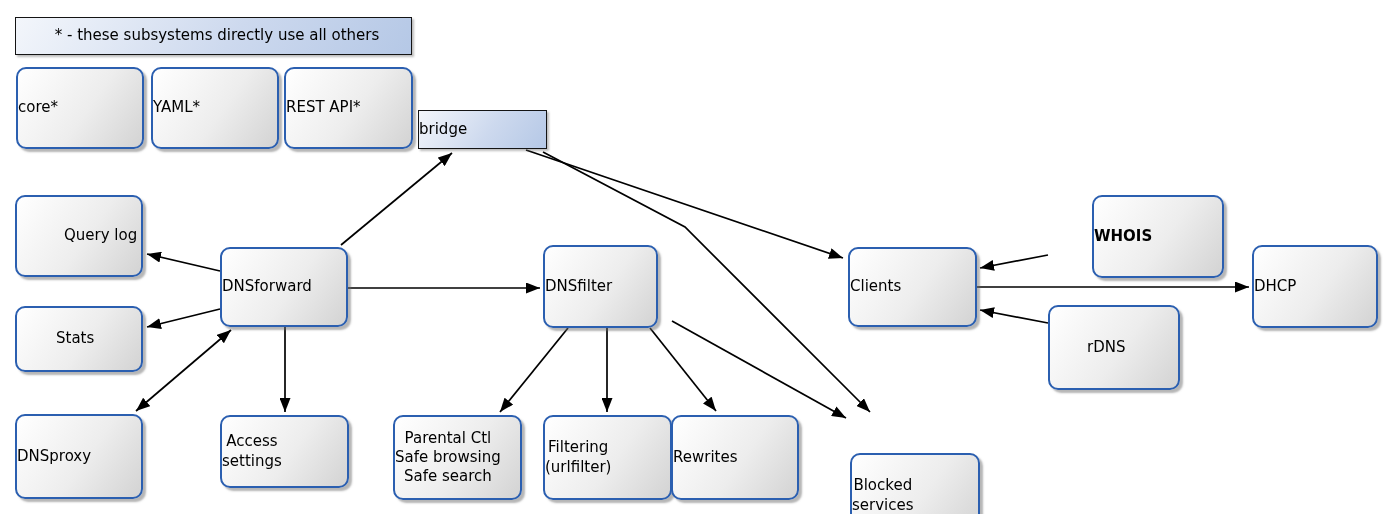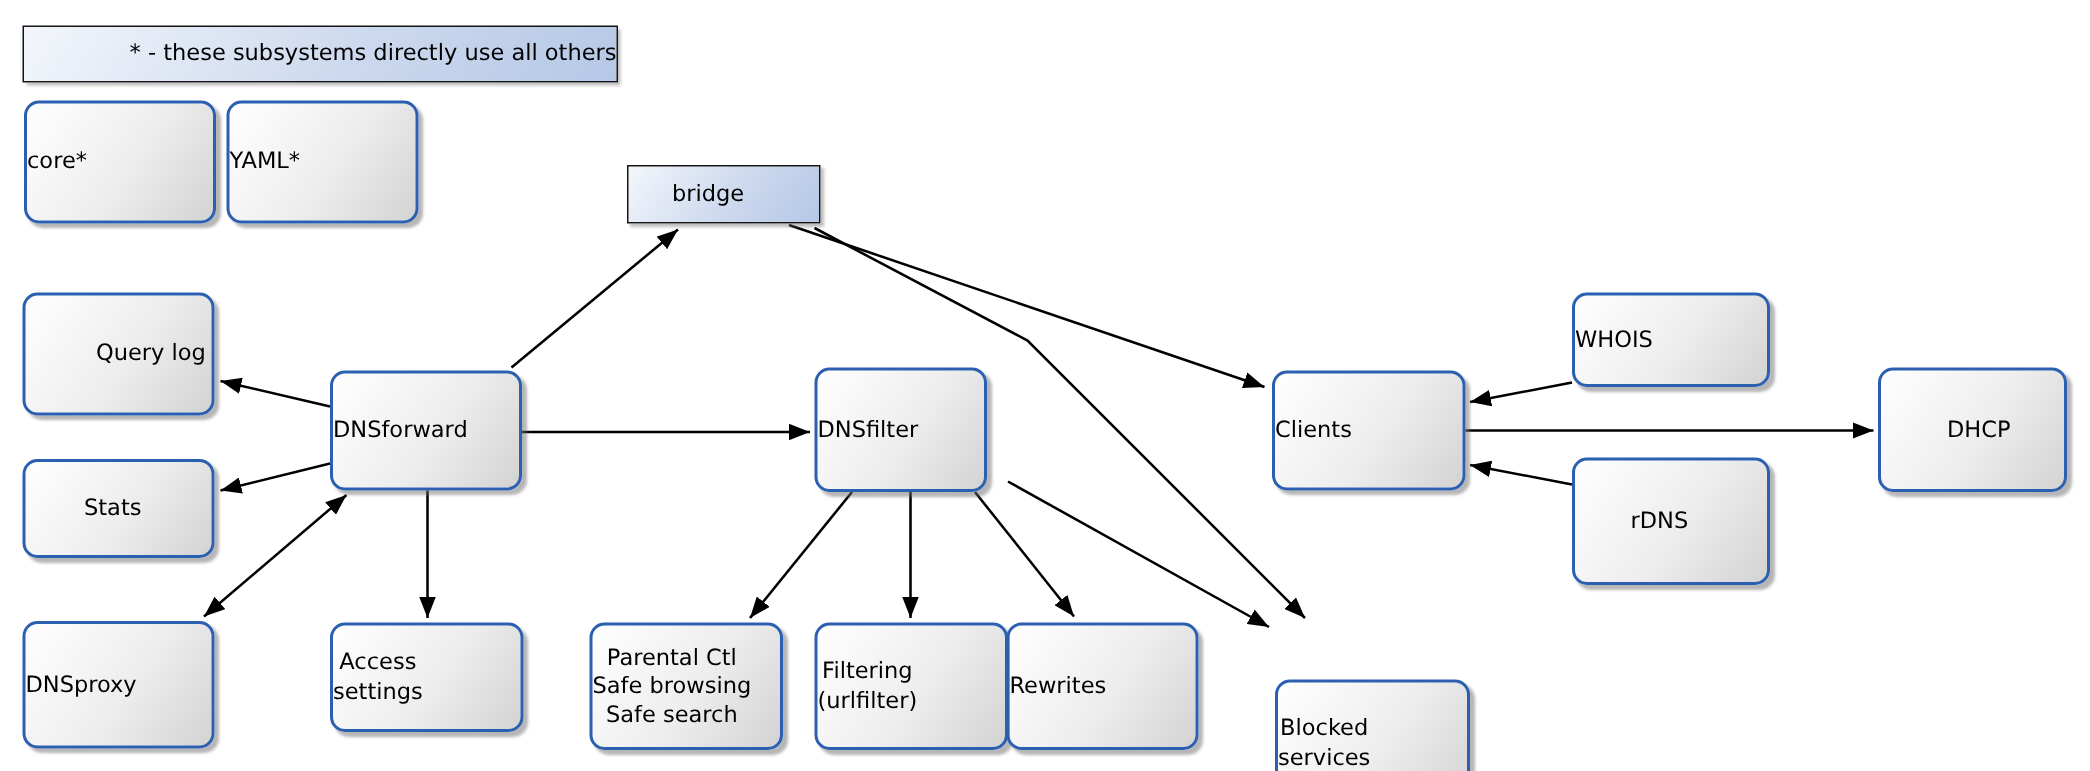--- a/index.html
+++ b/index.html
@@ -14,23 +14,22 @@
     border:2px solid #2b5fb0; border-radius:10px;
     background:linear-gradient(125deg,#ffffff 0%,#ededed 55%,#d3d3d3 100%);
     box-shadow:3px 3px 2px rgba(110,110,110,0.50);
     display:flex; align-items:center; 
     text-align:center; font-size:15px; line-height:1.27; white-space:pre-line;
   }
   .node.plain {
     border:1.6px solid #141414; border-radius:0;
     background:linear-gradient(125deg,#f3f6fb 0%,#cdd9ee 55%,#b5c8e6 100%);
     box-shadow:2px 2px 2px rgba(110,110,110,0.45);
-    padding-left:29px;
   }
-  .node.legend { justify-content:flex-end; text-align:left; padding-left:7px; }
+  .node.legend { justify-content:center; text-align:left; padding-left:7px; }
 </style>
 </head>
 <body>
 
 <div class="canvas">
 
   <svg class="edges-layer" width="1393" height="514" viewBox="0 0 1393 514" xmlns="http://www.w3.org/2000/svg">
     <defs>
       <marker id="ah" markerUnits="userSpaceOnUse" markerWidth="15" markerHeight="11" refX="14" refY="5.5" orient="auto-start-reverse">
         <path d="M0,0 L14,5.5 L0,11 Z" fill="#000"></path>
@@ -55,20 +54,23 @@
 
   <div class="node plain legend" style="left:15px;top:17px;width:397px;height:38px;">
     <span>* - these subsystems directly use all others</span>
   </div>
 
   <div class="node" style="left:16px;top:67px;width:128px;height:82px;">
     <span>core*</span>
   </div>
   <div class="node" style="left:151px;top:67px;width:128px;height:82px;">
     <span>YAML*</span>
+  </div>
+  <div class="node" style="left:284px;top:67px;width:129px;height:82px;">
+    <span>REST API*</span>
   </div>
 
   <div class="node plain" style="left:418px;top:110px;width:129px;height:39px;">
     <span>bridge</span>
   </div>
 
   <div class="node" style="left:15px;top:195px;width:128px;height:82px;padding-left:47px;">
     <span>Query log</span>
   </div>
   <div class="node" style="left:15px;top:306px;width:128px;height:66px;padding-left:39px;">
@@ -103,23 +105,23 @@
     <span>Rewrites</span>
   </div>
   <div class="node" style="left:850px;top:415px;width:130px;height:85px;margin-top:38px;">
     <span>Blocked
 services</span>
   </div>
 
   <div class="node" style="left:848px;top:247px;width:129px;height:80px;">
     <span>Clients</span>
   </div>
-  <div class="node" style="left:1048px;top:195px;width:132px;height:63px;">
+  <div class="node" style="left:1092px;top:195px;width:132px;height:83px;font-weight:bold;">
     <span>WHOIS</span>
   </div>
   <div class="node" style="left:1048px;top:305px;width:132px;height:85px;padding-left:37px;">
     <span>rDNS</span>
   </div>
-  <div class="node" style="left:1252px;top:245px;width:126px;height:83px;padding-left:44px;">
+  <div class="node" style="left:1252px;top:245px;width:126px;height:83px;">
     <span>DHCP</span>
   </div>
 
 </div>
 
 </body></html>

